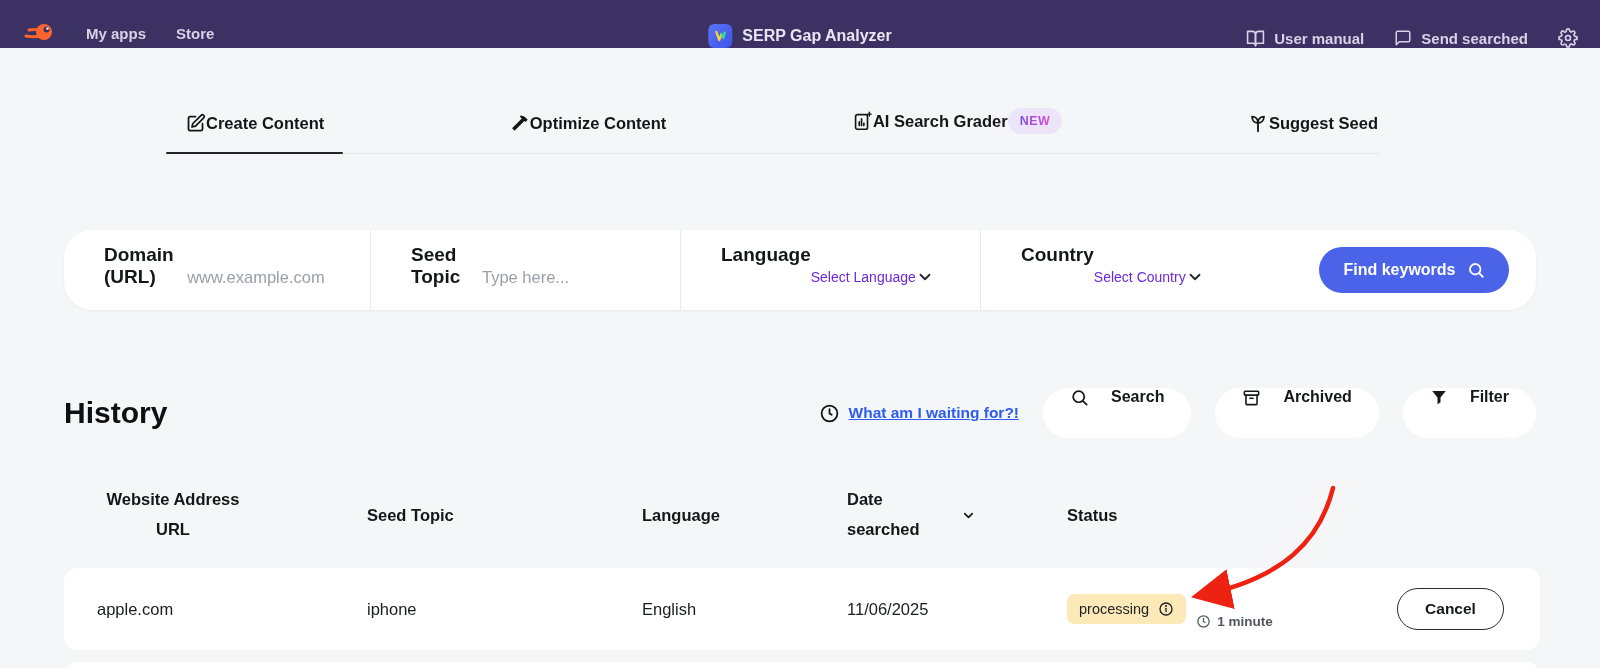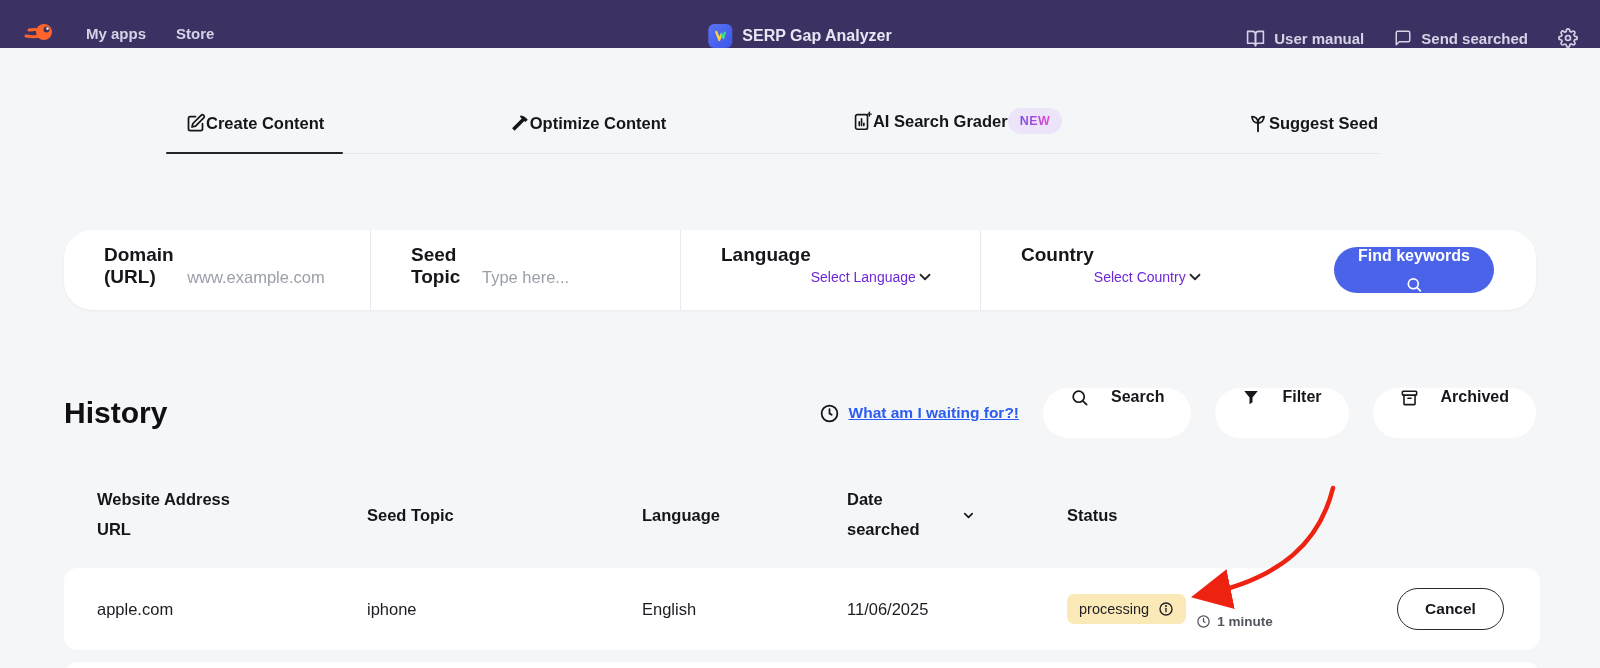--- a/index.html
+++ b/index.html
@@ -83,21 +83,20 @@
     display:flex; align-items:center; justify-content:space-between;
     padding-right:12px; cursor:pointer;
   }
   .select-value { font-size:14px; color:#6d28d9; }
   .btn-zone { flex:1; display:flex; align-items:center; justify-content:center; }
   .find-btn {
     height:46px; padding:0 24px; border:none; border-radius:23px;
     background:#4a63e8; color:#fff; font-weight:700; font-size:16px;
     display:flex; align-items:center; gap:11px; cursor:pointer;
     font-family:"Liberation Sans", sans-serif;
-    flex-direction:column;
   }
 
   
   .history-bar {
     position:absolute; left:64px; right:64px; top:388px;
     display:flex; align-items:center; z-index:2;
   }
   .history-title { font-size:30px; font-weight:700; color:#101014; }
   .history-right { margin-left:auto; display:flex; align-items:center; gap:24px; }
   .waiting { display:flex; align-items:center; gap:9px; cursor:pointer; }
@@ -111,21 +110,21 @@
 
   
   .table-wrap { position:absolute; left:64px; top:478px; width:1476px; z-index:2; }
   .tgrid {
     display:grid;
     grid-template-columns:270px 275px 205px 220px 330px 1fr;
     align-items:center;
     padding:0 36px 0 33px;
   }
   .thead { min-height:74px; font-size:16.5px; font-weight:600; color:#15161a; }
-  .th-wrap { display:inline-block; width:152px; line-height:1.8; }
+  .th-wrap { display:inline-block; width:152px; line-height:1.8;text-align:center; }
   .th-date { display:flex; align-items:center; gap:28px; cursor:pointer; }
   .th-date .th-wrap2 { display:inline-block; width:86px; line-height:1.8; }
   .trow {
     background:#fff; border-radius:14px; height:82px; margin-top:16px;
     font-size:16.5px; color:#1b1c20;
   }
   .status-cell { display:flex; align-items:center; gap:10px; }
   .badge-processing {
     background:#fbe9b8; border-radius:7px; padding:7px 12px;
     display:flex; align-items:center; gap:9px;
@@ -290,32 +289,32 @@
       <a>What am I waiting for?!</a>
     </span>
     <button class="pill">
       <svg width="19" height="19" viewBox="0 0 24 24" fill="none" stroke="#17181c" stroke-width="2.2" stroke-linecap="round">
           <circle cx="11" cy="11" r="7"></circle>
           <line x1="16.5" y1="16.5" x2="21" y2="21"></line>
         </svg>
       <span>Search</span>
     </button>
     <button class="pill">
-      <svg width="18" height="18" viewBox="0 0 24 24" fill="#17181c">
-          <path d="M3 4h18l-7 8.5V19l-4 2.5v-9z"></path>
-        </svg>
-      <span>Filter</span>
-    </button>
-    <button class="pill">
       <svg width="19" height="19" viewBox="0 0 24 24" fill="none" stroke="#17181c" stroke-width="2" stroke-linecap="round" stroke-linejoin="round">
           <rect x="3" y="4" width="18" height="5" rx="1"></rect>
           <path d="M5 9v11a1 1 0 0 0 1 1h12a1 1 0 0 0 1-1V9"></path>
           <line x1="10" y1="13" x2="14" y2="13"></line>
         </svg>
       <span>Archived</span>
+    </button>
+    <button class="pill">
+      <svg width="18" height="18" viewBox="0 0 24 24" fill="#17181c">
+          <path d="M3 4h18l-7 8.5V19l-4 2.5v-9z"></path>
+        </svg>
+      <span>Filter</span>
     </button>
   </div>
 </section>
 
 <section class="table-wrap">
   <div class="tgrid thead">
     <div><span class="th-wrap">Website Address URL</span></div>
     <div>Seed Topic</div>
     <div>Language</div>
     <div class="th-date">

